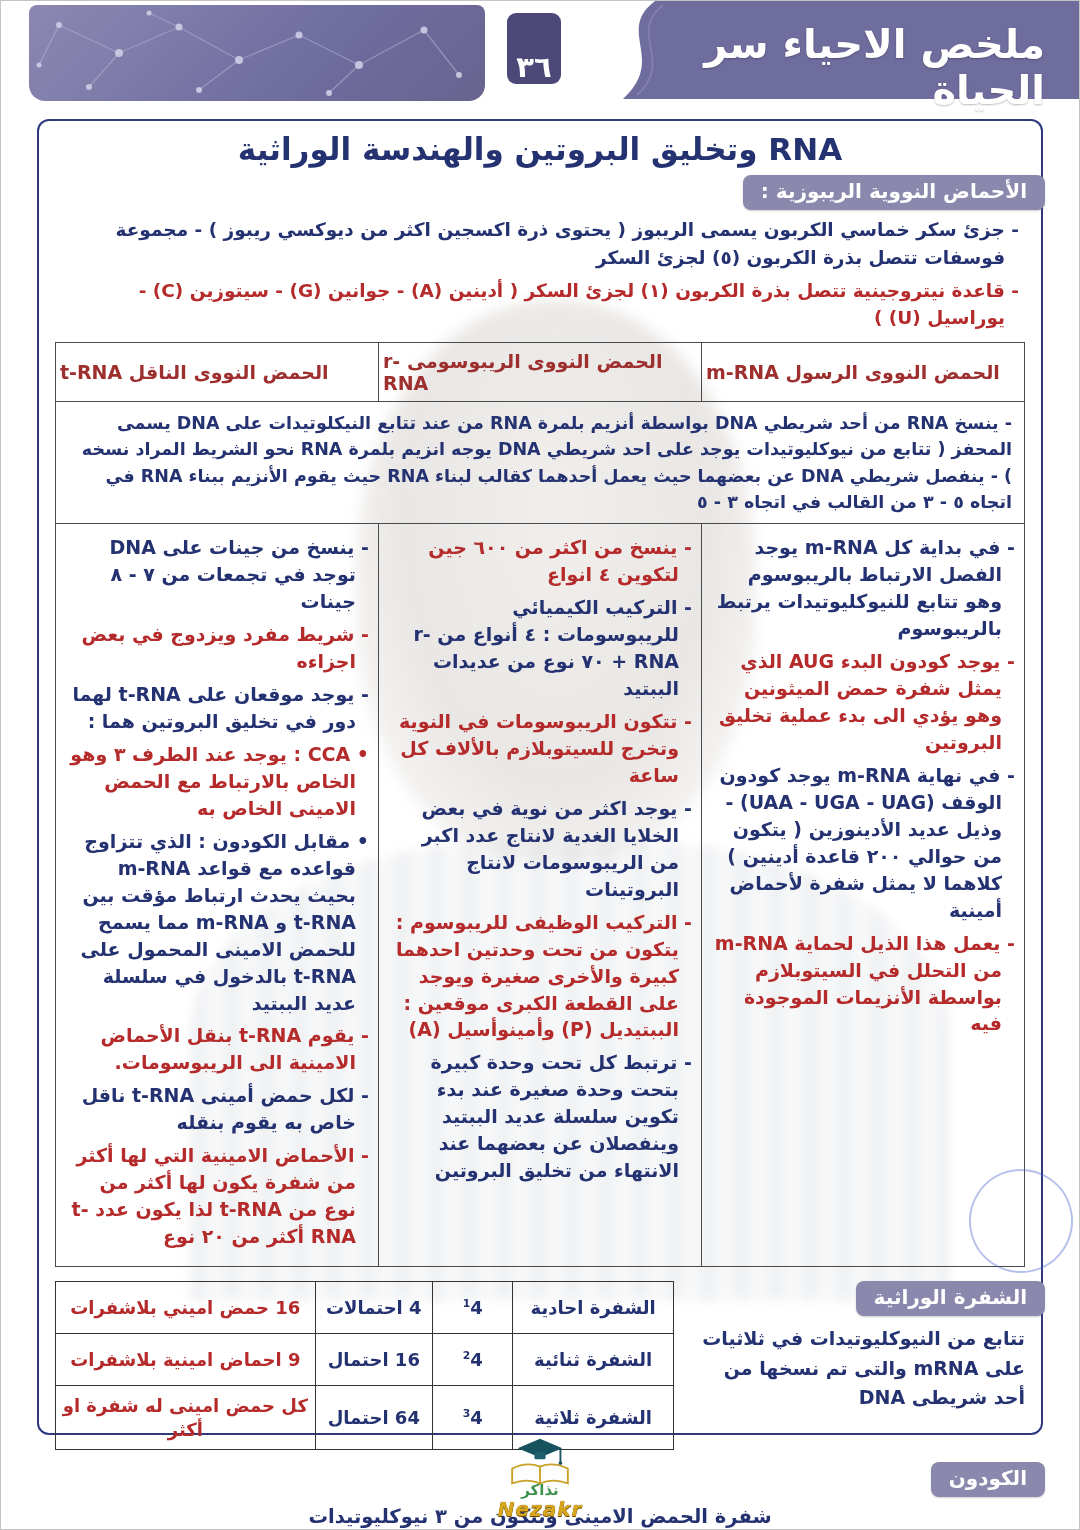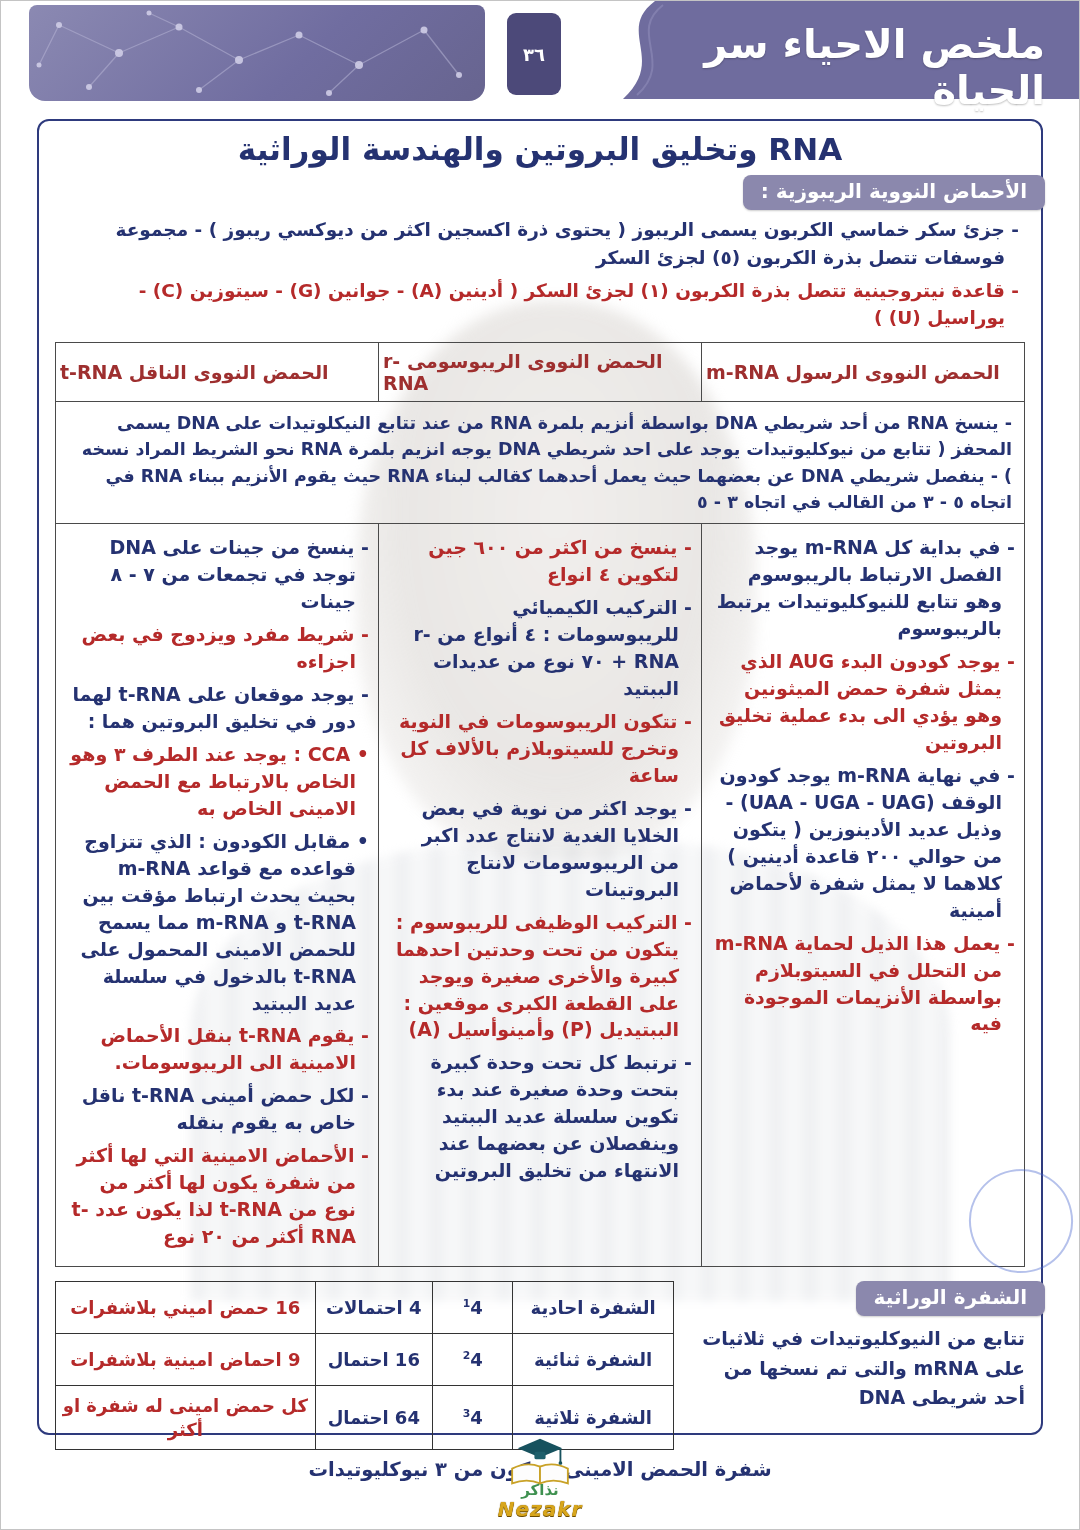--- a/index.html
+++ b/index.html
@@ -33,24 +33,24 @@
   }
 
   
   .topbar{position:relative;height:108px;z-index:2;}
   .deco-box{
     position:absolute;left:28px;top:4px;width:456px;height:96px;
     background:linear-gradient(135deg,#8b89b2 0%,#706da0 60%,#67648f 100%);
     border-radius:8px 8px 16px 16px;overflow:hidden;
   }
   .page-num{
-    position:absolute;left:506px;top:12px;width:54px;height:82px;
+    position:absolute;left:506px;top:12px;width:54px;height:71px;
     background:var(--purple-deep);border-radius:9px;color:#fff;
-    display:flex;align-items:center;justify-content:center;
-    font-size:18px;font-weight:bold;
+    display:flex;align-items:flex-end;justify-content:center;
+    font-size:29px;font-weight:bold;
   }
   .banner{position:absolute;right:0;top:0;width:486px;height:98px;}
   .banner svg{position:absolute;inset:0;width:100%;height:100%;}
   .banner-title{
     position:absolute;right:34px;top:20px;color:#fff;
     font-size:40px;font-weight:bold;letter-spacing:0;
     text-shadow:0 1px 2px rgba(0,0,0,.25);
   }
 
   
@@ -286,20 +286,23 @@
               <span class="pow" dir="ltr"><sup>3</sup><span>4</span></span>
             </td>
             <td class="c-prob">64 احتمال</td>
             <td class="c-res">كل حمض امينى له شفرة او أكثر</td>
           </tr>
         </tbody>
           </table>
       </div>
     </div>
 
+    <div class="codon-row">
+      <span class="badge">الكودون</span>
+    </div>
     <p class="codon-desc">شفرة الحمض الامينى وتتكون من ٣ نيوكليوتيدات</p>
 
   </div>
 
   <div class="stamp"></div>
 
   <div class="footer">
     <svg width="84" height="52" viewBox="0 0 84 56">
       <path d="M12 34 Q28 26 42 32 L42 50 Q28 44 12 50 Z" fill="#fdfdfd" stroke="#c9a227" stroke-width="2"></path>
       <path d="M72 34 Q56 26 42 32 L42 50 Q56 44 72 50 Z" fill="#fdfdfd" stroke="#c9a227" stroke-width="2"></path>

